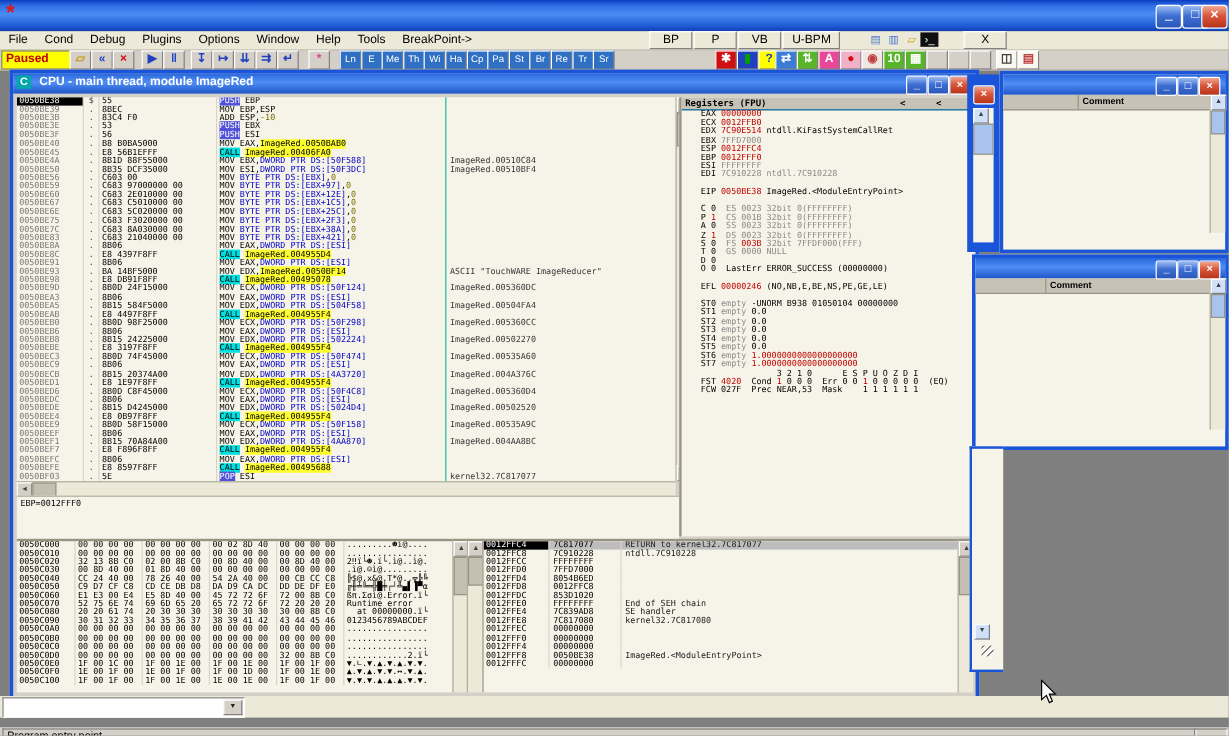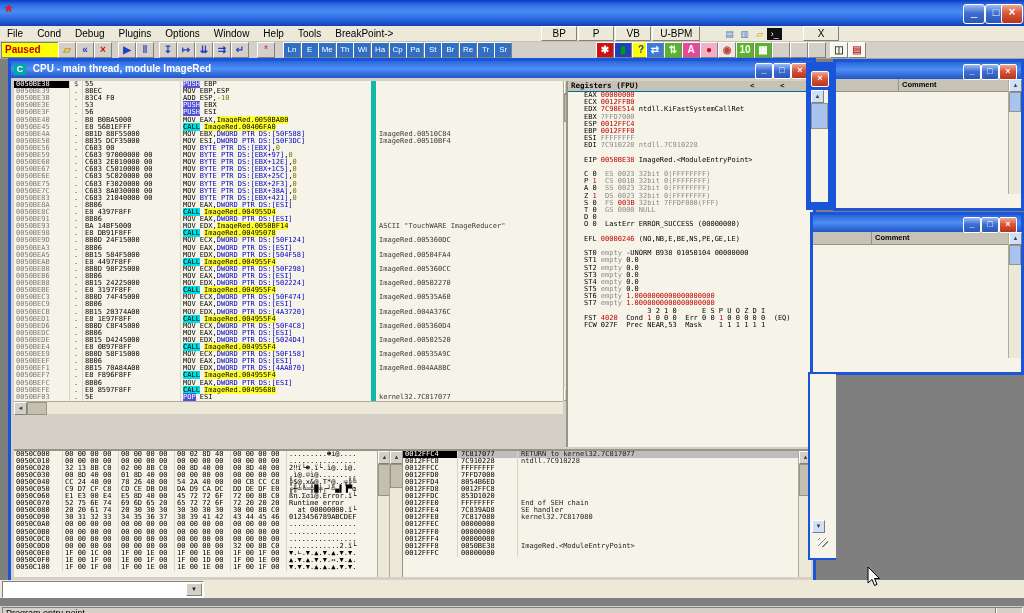--- a/index.html
+++ b/index.html
@@ -37,21 +37,21 @@
   .wbtn.close{background:linear-gradient(#f0a894,#d9573c 45%,#b83318);font-weight:bold;}
   .mono{font-family:"DejaVu Sans Mono",monospace;}
   
   #disasm{left:3px;top:20px;width:549px;height:320px;background:#f6f4e8;overflow:hidden;}
   .drow{height:7.11px;line-height:7.1px;font-size:7px;white-space:pre;display:flex;}
   .c-addr{width:53px;color:#787878;flex:none;padding-left:2px;}
   .c-addr.sel{background:#000;color:#fff;}
   .c-pre{width:12px;color:#404040;flex:none;text-align:center;border-left:1px solid #d8d5c5;}
   .c-bytes{width:95px;flex:none;color:#000;border-left:1px solid #d8d5c5;padding-left:2px;}
   .c-instr{width:188px;flex:none;color:#000;border-left:1px solid #d8d5c5;padding-left:2px;}
-  .c-com{flex:1;color:#383838;border-left:5px solid #14b8a6;padding-left:3px;}
+  .c-com{flex:1;color:#383838;border-left:1px solid #14b8a6;padding-left:3px;}
   .i-pp{background:#5050d8;color:#fff;}
   .i-cl{background:#00e0e0;color:#000;}
   .i-ya{background:#ffff30;color:#000;}
   .i-mem{color:#0000c8;}
   .i-imm{color:#787000;}
   
   .vscroll{background:#ece9d8;border-left:1px solid #b0ac9c;}
   .sbtn{width:11px;height:11px;border:1px solid;border-color:#fff #808080 #808080 #fff;background:#d4d0c8;
     font-size:6px;line-height:10px;text-align:center;color:#404040;}
   .sthumb{background:#c3c0b2;border:1px solid #989484;}
@@ -180,20 +180,23 @@
     <div class="sbtn">▲</div>
     <div class="sthumb" style="height:26px;"></div>
     <div class="sbtn abs" style="bottom:0;">▼</div>
   </div>
 
   <div id="hscroll" class="abs">
     <div class="sbtn" style="float:left;">◄</div>
     <div class="sthumb" style="float:left;width:18px;height:11px;"></div>
   </div>
 
+  <div id="infopane" class="abs mono">
+    <span>EBP=0012FFF0</span>
+  </div>
 
   <div id="regs" class="abs mono">
     <div id="regs-head">
       <span>Registers (FPU)</span>
       <span class="abs" style="left:182px;top:0;">&lt;</span>
       <span class="abs" style="left:212px;top:0;">&lt;</span>
     </div>
     <div id="regs-body">
         <div class="rline"><span class="rk">EAX </span><span class="rr">00000000</span></div>
         <div class="rline"><span class="rk">ECX </span><span class="rr">0012FFB0</span></div>

